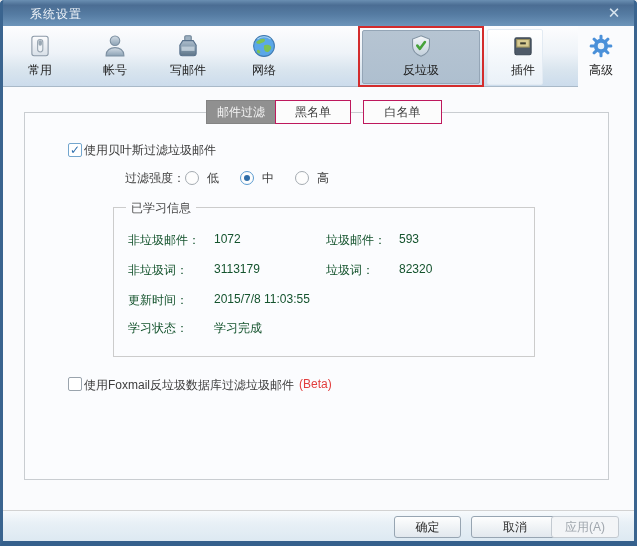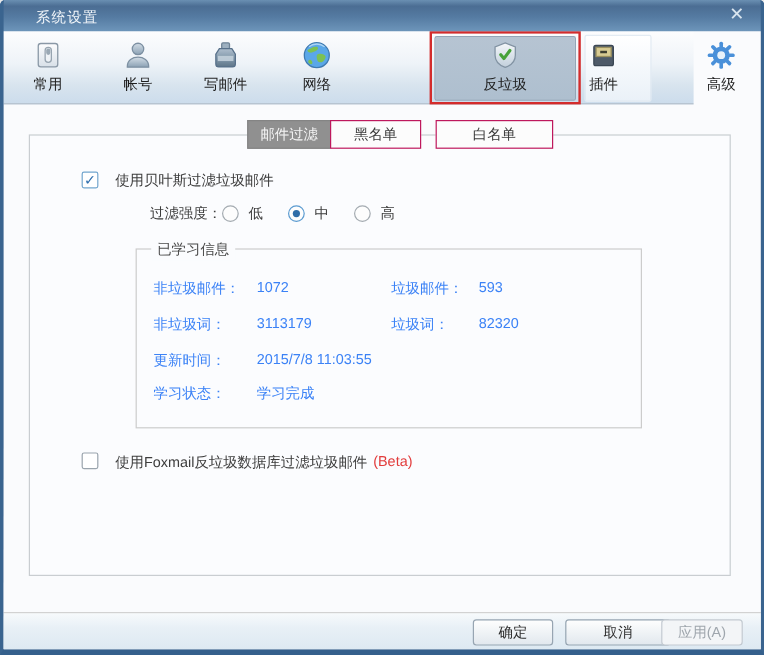--- a/index.html
+++ b/index.html
@@ -38,42 +38,42 @@
   
   .content{position:absolute;left:3px;top:87px;width:631px;height:423px;background:#fafbfd;}
   .panel{position:absolute;left:21px;top:25px;width:585px;height:368px;
     border:1px solid #c9cdd1;background:#fbfcfe;}
   .tabs{position:absolute;left:203px;top:13px;height:24px;display:flex;z-index:3;}
   .tab{height:24px;font-size:12px;display:flex;align-items:center;justify-content:center;
     border:1px solid #be185d;background:#fcfcfc;color:#3a3a3a;margin-left:-1px;}
   .tab.selected{background:#909090;border-color:#848484;color:#f4f4f4;}
   .tab-filter{width:70px;margin-left:0;}
   .tab-black{width:76px;}
-  .tab-white{width:98px;margin-left:12px;}
+  .tab-white{width:79px;margin-left:12px;}
 
   .row-check1{position:absolute;left:65px;top:55px;height:16px;display:flex;align-items:center;}
   .row-check2{position:absolute;left:65px;top:290px;height:16px;display:flex;align-items:flex-start;}
   .checkbox{width:14px;height:14px;border:1px solid #73a6ce;background:#fff;border-radius:2px;
     font-size:12px;line-height:12px;text-align:center;color:#2f6fae;font-weight:bold;}
   .checkbox.empty{border-color:#9aa4ad;color:transparent;}
-  .check-label{margin-left:14px;font-size:12px;color:#3d3d3d;}
+  .check-label{margin-left:2px;font-size:12px;color:#3d3d3d;}
   .beta{color:#e23c3c;margin-left:5px;font-size:12px;}
 
   .row-radio{position:absolute;left:122px;top:83px;height:16px;display:flex;align-items:center;font-size:12px;color:#3d3d3d;}
   .radio-group{display:flex;align-items:center;}
   .radio-opt{display:flex;align-items:center;margin-right:21px;}
   .radio-circle{width:14px;height:14px;border-radius:50%;border:1px solid #a4abb1;background:#fdfdfd;
     position:relative;margin-right:8px;}
   .radio-opt.checked .radio-circle{border-color:#5b9bd0;}
   .radio-opt.checked .radio-circle::after{content:"";position:absolute;left:3px;top:3px;width:6px;height:6px;
     border-radius:50%;background:#2f6da8;}
 
   .groupbox{position:absolute;left:110px;top:120px;width:422px;height:150px;border:1px solid #cccccc;}
   .legend{position:absolute;left:12px;top:-8px;background:#fbfcfe;padding:0 5px;font-size:12px;color:#4a4a4a;}
-  .g-row{position:absolute;left:0;width:100%;height:14px;font-size:12px;color:#3b82f6;}
+  .g-row{position:absolute;left:0;width:100%;height:14px;font-size:12px;color:#14532d;}
   .g-l1{position:absolute;left:14px;}
   .g-v1{position:absolute;left:100px;}
   .g-l2{position:absolute;left:212px;}
   .g-v2{position:absolute;left:285px;}
 
   
   .bottombar{position:absolute;left:3px;top:510px;width:631px;height:31px;
     background:linear-gradient(180deg,#f7fafc 0%,#e8f0f6 40%,#dde9f2 100%);
     border-top:1px solid #d2d2d2;z-index:5;padding-left:15px;}
   .btn{position:absolute;top:5px;height:22px;font-size:12px;color:#2d2d2d;
@@ -170,21 +170,21 @@
                 <stop offset="1" stop-color="#c2cfdb"></stop>
               </linearGradient>
             </defs>
           <path d="M12 2.6 L19.8 5.6 V12 c0 4.8-3.4 7.8-7.8 9.4 C7.6 19.8 4.2 16.8 4.2 12 V5.6 Z" fill="url(#gD)" stroke="#8293a3"></path>
           <path d="M8.6 11.6 l2.4 3 l4.6 -6.2" stroke="#46a23a" stroke-width="2.4" fill="none" stroke-linecap="round" stroke-linejoin="round"></path>
         </svg>
       </span>
       <span class="tb-label">反垃圾</span>
     </div>
 
-    <div class="tb-item" style="left:472px;width:56px;">
+    <div class="tb-item" style="left:492px;width:56px;">
       <span class="tb-icon">
         <svg viewBox="0 0 24 24" width="26" height="26">
           <rect x="4.5" y="4.5" width="15" height="15.5" rx="1.5" fill="#4e5a68" stroke="#3b4754"></rect>
           <rect x="6.2" y="6" width="11.6" height="7" fill="#d8cb92" stroke="#9a905e"></rect>
           <rect x="9.4" y="8.6" width="5.2" height="1.9" fill="#3e3e30"></rect>
         </svg>
       </span>
       <span class="tb-label">插件</span>
     </div>
 

